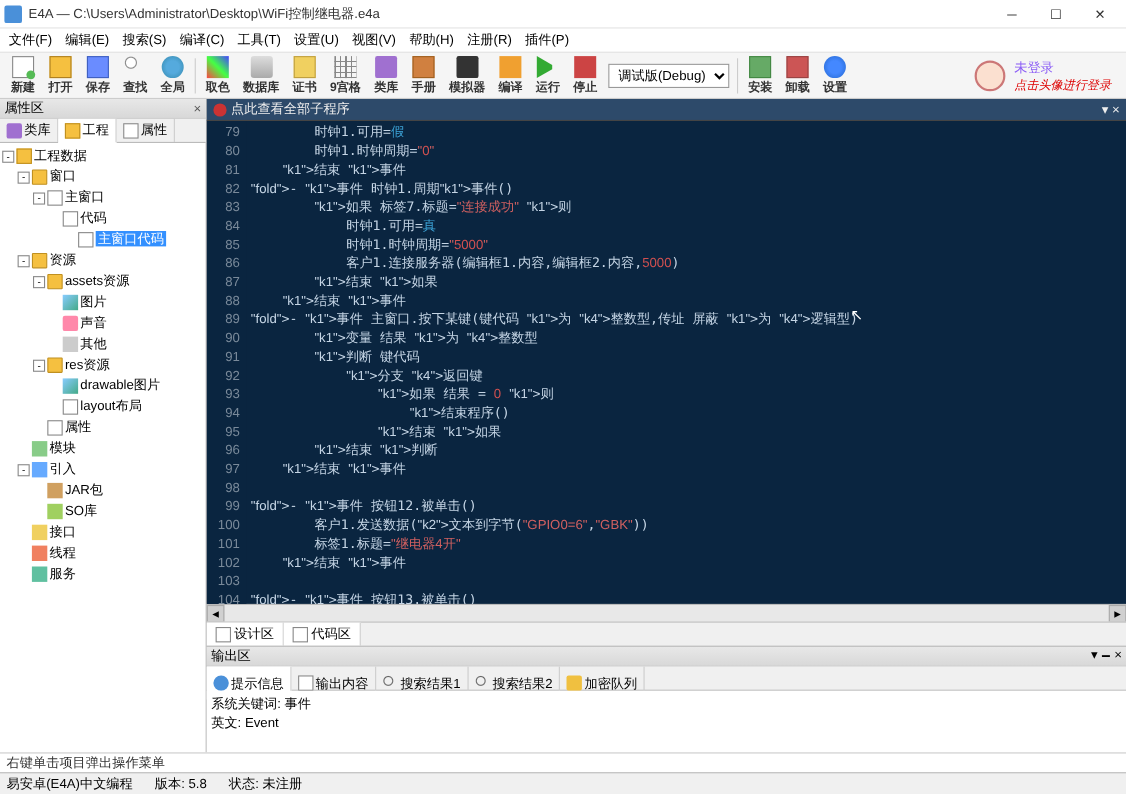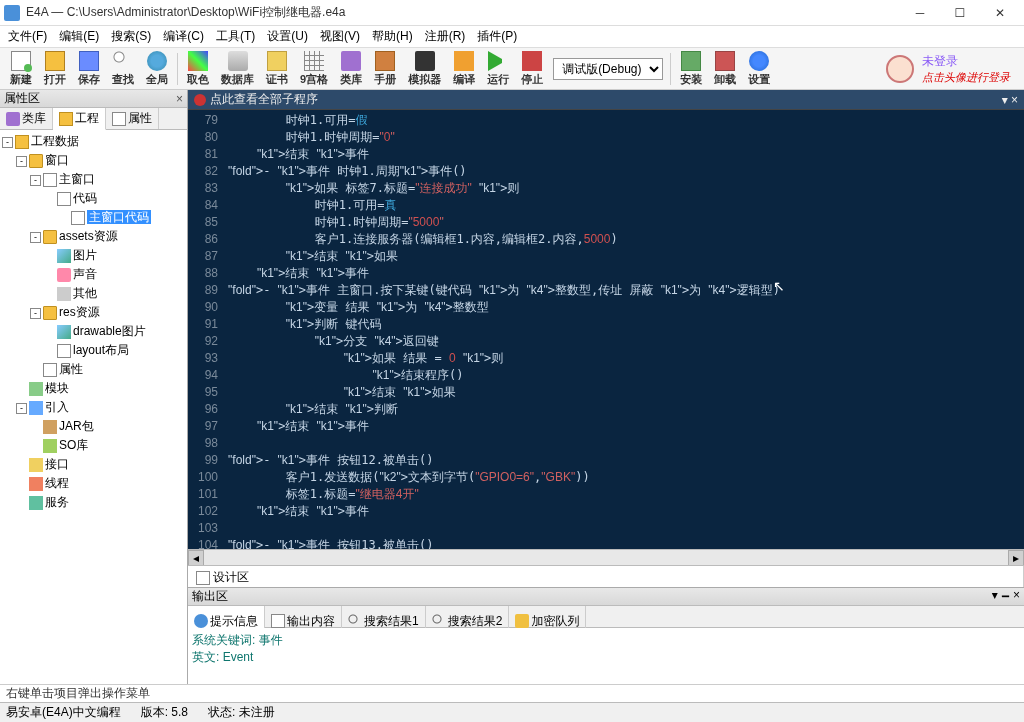--- a/index.html
+++ b/index.html
@@ -43,29 +43,29 @@
 .gutter{background:#0a2540;color:#7a8a9a;text-align:right;padding:2px 6px 2px 10px;user-select:none;line-height:17px;}
 .gutter div{font-size:12px;}
 .code{flex:1;padding:2px 4px;line-height:17px;overflow:hidden;}
 .code pre{font-family:Consolas,monospace;font-size:12px;color:#c5d5e5;white-space:pre;}
 .k3{color:#d05050;}
 .k4{color:#3da5d9;}
 .str{color:#d06060;}
 .cursor-ptr{position:absolute;left:585px;top:168px;color:#fff;font-size:14px;pointer-events:none;}
 .hscrl{height:16px;background:#e8e8e8;border-top:1px solid #bbb;display:flex;align-items:center;}
 .hscrl .ar{width:16px;height:16px;background:#d0d0d0;border:1px solid #aaa;display:flex;align-items:center;justify-content:center;cursor:pointer;}
-.btmtabs{height:22px;background:#f0f0f0;border-top:1px solid #bbb;display:flex;flex-direction:column;}
+.btmtabs{height:22px;background:#f0f0f0;border-top:1px solid #bbb;display:flex;}
 .btmtabs .bt{padding:3px 8px;border-right:1px solid #ccc;display:flex;align-items:center;gap:3px;cursor:pointer;background:#fff;}
 .btmtabs .bt .ic{width:14px;height:14px;display:inline-block;}
 .outpane{display:flex;flex-direction:column;border-top:1px solid #aaa;background:#fff;}
 .outtabs{height:22px;display:flex;background:#f0f0f0;border-bottom:1px solid #bbb;}
 .outtabs .ot{padding:15px 6px;border-right:1px solid #ccc;display:flex;align-items:center;gap:2px;cursor:pointer;}
 .outtabs .ot.active{background:#fff;}
 .outtabs .ot .ic{width:14px;height:14px;display:inline-block;}
-.outcontent{height:56px;padding:4px;font-size:12px;color:#0f766e;background:#fff;}
+.outcontent{height:56px;padding:4px;font-size:12px;color:#000000;background:#fff;}
 .statusbar{height:20px;background:#f0f0f0;border-top:1px solid #bbb;display:flex;align-items:center;padding:0 6px;gap:20px;}
 .hint{height:18px;background:#fff;border-top:1px solid #ccc;padding:0 6px;font-size:11px;color:#333;display:flex;align-items:center;}
 
 .ic-new{background:#fff;border:1px solid #888;position:relative;}
 .ic-new:after{content:"";position:absolute;right:-2px;bottom:-2px;width:8px;height:8px;background:#5b5;border-radius:50%;}
 .ic-open{background:#f5c040;border:1px solid #b08020;}
 .ic-save{background:#6a8cff;border:1px solid #4060c0;}
 .ic-find{background:radial-gradient(circle at 6px 6px,#fff 4px,#888 5px,transparent 6px);}
 .ic-glob{background:radial-gradient(circle,#5ad 40%,#38a 100%);border-radius:50%;}
 .ic-color{background:linear-gradient(45deg,#f44,#4f4,#44f);}
@@ -229,20 +229,21 @@
           <span class="ic ic-prop"></span>
           <span>属性</span>
         </div>
       </div>
     <div class="tree" id="tree">
         <div class="tn"><span class="indent" style="width:0px"></span><span class="tg">-</span><span class="ic ic-proj"></span><span class="tx">工程数据</span></div>
         <div class="tn"><span class="indent" style="width:14px"></span><span class="tg">-</span><span class="ic ic-fold"></span><span class="tx">窗口</span></div>
         <div class="tn"><span class="indent" style="width:28px"></span><span class="tg">-</span><span class="ic ic-file"></span><span class="tx">主窗口</span></div>
         <div class="tn"><span class="indent" style="width:42px"></span><span style="display:inline-block;width:13px"></span><span class="ic ic-file"></span><span class="tx">代码</span></div>
         <div class="tn sel"><span class="indent" style="width:56px"></span><span style="display:inline-block;width:13px"></span><span class="ic ic-file"></span><span class="tx">主窗口代码</span></div>
+        <div class="tn"><span class="indent" style="width:14px"></span><span class="tg">-</span><span class="ic ic-fold"></span><span class="tx">资源</span></div>
         <div class="tn"><span class="indent" style="width:28px"></span><span class="tg">-</span><span class="ic ic-fold"></span><span class="tx">assets资源</span></div>
         <div class="tn"><span class="indent" style="width:42px"></span><span style="display:inline-block;width:13px"></span><span class="ic ic-img"></span><span class="tx">图片</span></div>
         <div class="tn"><span class="indent" style="width:42px"></span><span style="display:inline-block;width:13px"></span><span class="ic ic-snd"></span><span class="tx">声音</span></div>
         <div class="tn"><span class="indent" style="width:42px"></span><span style="display:inline-block;width:13px"></span><span class="ic ic-oth"></span><span class="tx">其他</span></div>
         <div class="tn"><span class="indent" style="width:28px"></span><span class="tg">-</span><span class="ic ic-fold"></span><span class="tx">res资源</span></div>
         <div class="tn"><span class="indent" style="width:42px"></span><span style="display:inline-block;width:13px"></span><span class="ic ic-img"></span><span class="tx">drawable图片</span></div>
         <div class="tn"><span class="indent" style="width:42px"></span><span style="display:inline-block;width:13px"></span><span class="ic ic-file"></span><span class="tx">layout布局</span></div>
         <div class="tn"><span class="indent" style="width:28px"></span><span style="display:inline-block;width:13px"></span><span class="ic ic-prop"></span><span class="tx">属性</span></div>
         <div class="tn"><span class="indent" style="width:14px"></span><span style="display:inline-block;width:13px"></span><span class="ic ic-mod"></span><span class="tx">模块</span></div>
         <div class="tn"><span class="indent" style="width:14px"></span><span class="tg">-</span><span class="ic ic-ref"></span><span class="tx">引入</span></div>

